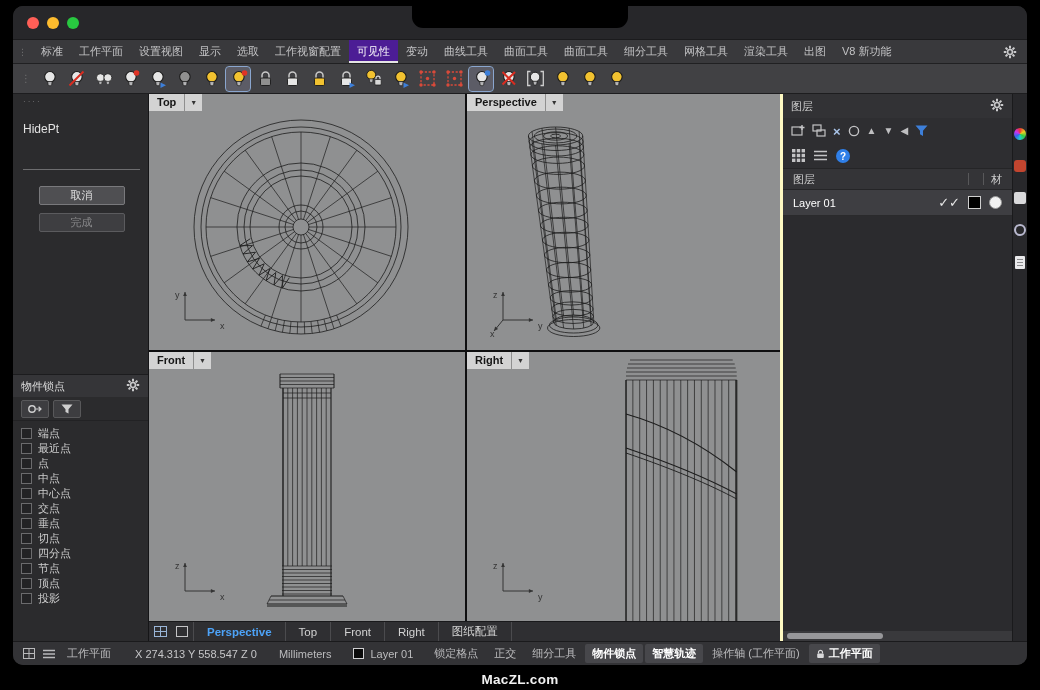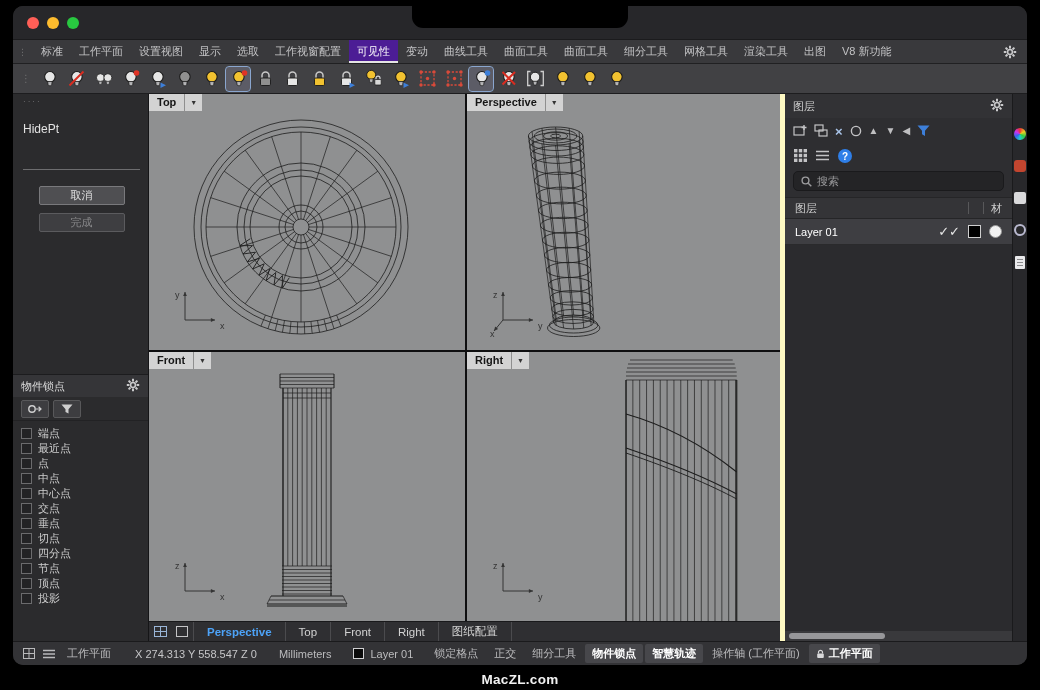--- a/index.html
+++ b/index.html
@@ -70,21 +70,21 @@
 .wire{inset:0;width:100%;height:100%}
 .axis{left:22px;bottom:12px;width:64px;height:60px}
 .vp-tabbar{height:20px;flex:none;background:#2f2f32;border-top:1px solid #19191b;
   display:flex;align-items:center;font-size:11.5px;color:#d2d2d2}
 .vpt-icon{display:flex;align-items:center;justify-content:center;width:22px;height:100%}
 .vpt{padding:0 13px;height:100%;display:flex;align-items:center;border-right:1px solid #4b4b4e;white-space:nowrap}
 .vpt:nth-of-type(1){border-left:1px solid #4b4b4e}
 .vpt.active{color:#4da3f8;font-weight:bold}
 
 
-.right-panel{width:232px;flex:none;background:#2e2e31;border-left:5px solid #fef9c3;
+.right-panel{width:232px;flex:none;background:#2e2e31;border-left:3px solid #fef9c3;
   display:flex;flex-direction:column;color:#d6d6d6;font-size:11px}
 .rp-header{height:24px;flex:none;display:flex;align-items:center;justify-content:space-between;
   padding:0 8px;color:#cfcfcf;background:#323235}
 .rp-toolbar{height:26px;flex:none;display:flex;align-items:center;gap:7px;padding:0 8px}
 .rp-toolbar2{height:24px;flex:none;display:flex;align-items:center;gap:9px;padding:0 9px}
 .rp-search{height:20px;margin:3px 8px 6px;background:#242426;border:1px solid #1a1a1c;border-radius:5px;
   display:flex;align-items:center;gap:5px;padding:0 7px;color:#9c9c9e}
 .rp-thead{height:22px;flex:none;display:flex;align-items:center;background:#343437;
   border-top:1px solid #252527;border-bottom:1px solid #252527;padding:0 10px;color:#cfcfcf}
 .rp-thead .grow{flex:1}
@@ -770,27 +770,20 @@
           <svg width="13" height="11" viewBox="0 0 13 11">
               <g stroke="#c3c3c5" stroke-width="1.6">
                 <line x1="0" y1="1.5" x2="13" y2="1.5"></line>
                 <line x1="0" y1="5.5" x2="13" y2="5.5"></line>
                 <line x1="0" y1="9.5" x2="13" y2="9.5"></line>
               </g>
             </svg>
         </span>
         <span class="help-badge">?</span>
       </div>
-      <div class="rp-search">
-        <svg width="11" height="11" viewBox="0 0 11 11">
-            <circle cx="4.5" cy="4.5" r="3.4" fill="none" stroke="#9c9c9e" stroke-width="1.4"></circle>
-            <line x1="7.2" y1="7.2" x2="10.3" y2="10.3" stroke="#9c9c9e" stroke-width="1.4"></line>
-          </svg>
-        <span>搜索</span>
-      </div>
       <div class="rp-thead">
         <span>图层</span>
         <span class="grow"></span>
         <span class="col-sep"></span>
           <span class="col-sep"></span>
         <span>材</span>
       </div>
       <div class="rp-row">
         <span>Layer 01</span>
         <span class="grow"></span>

